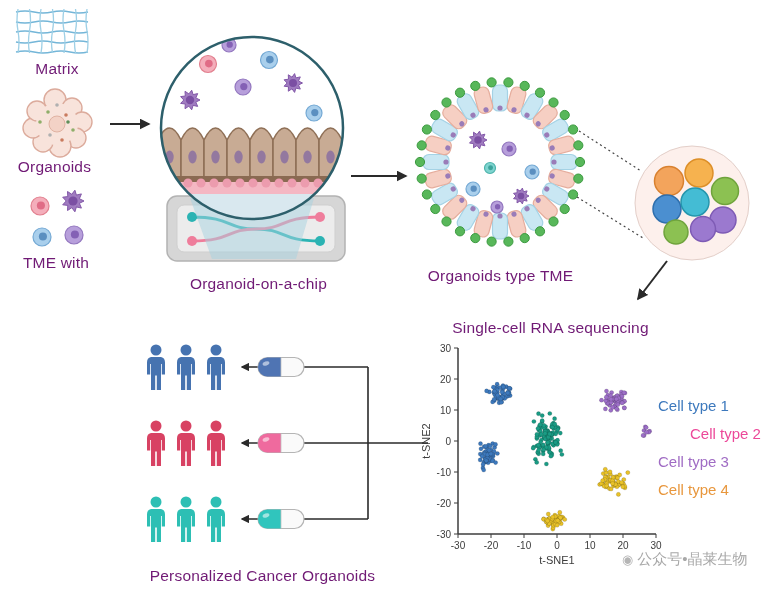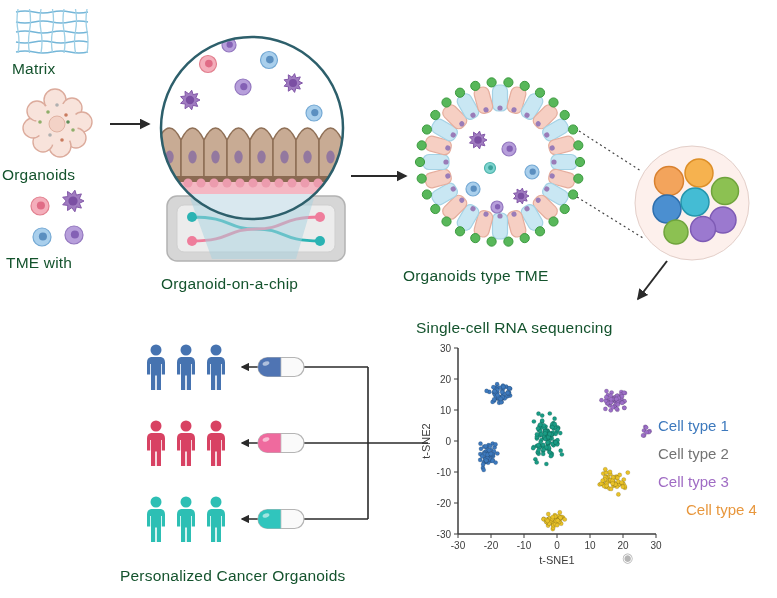--- a/index.html
+++ b/index.html
@@ -1,21 +1,21 @@
 <!DOCTYPE html>
 <html><head>
 <meta charset="utf-8">
 <style>
   *{margin:0;padding:0;box-sizing:border-box}
   html,body{width:777px;height:598px}
   body{position:relative;background:#ffffff;font-family:"Liberation Sans",sans-serif;overflow:hidden}
   #scene{position:absolute;left:0;top:0}
   #scene text{font-family:"Liberation Sans",sans-serif}
-  .lbl{position:absolute;text-align:left;font-size:15.5px;color:#14532d;letter-spacing:.2px;white-space:nowrap}
-  .legend{position:absolute;left:658px;top:417px}
+  .lbl{position:absolute;text-align:center;font-size:15.5px;color:#701a75;letter-spacing:.2px;white-space:nowrap}
+  .legend{position:absolute;left:658px;top:397px}
   .legend-item{font-size:15px;font-weight:500;margin-bottom:11px;white-space:nowrap}
   .watermark{position:absolute;left:622px;top:550px;width:155px;color:#a8a8a8;font-size:15px;font-weight:500;display:flex;align-items:center;gap:4px;white-space:nowrap}
   .wm-icon{font-size:13px;color:#b5b5b5}
 </style>
 </head>
 <body>
 
 <svg id="scene" width="777" height="598" viewBox="0 0 777 598">
   <defs>
     <marker id="arrow" viewBox="0 0 10 10" refX="8.5" refY="5" markerWidth="5.5" markerHeight="5.5" orient="auto">
@@ -798,29 +798,30 @@
         <path d="M8 13 h10 c2.8 0.6 4 2.5 4 5.5 v12 h-3.2 v-10.5 h-0.8 v26 h-4.2 v-14.5 h-1.6 v14.5 h-4.2 v-26 h-0.8 v10.5 h-3.2 v-12 c0 -3 1.2 -4.9 4 -5.5 z"></path>
       </g>
       <g transform="translate(203 496)" fill="#2dbfb4">
         <circle cx="13" cy="6" r="5.5"></circle>
         <path d="M8 13 h10 c2.8 0.6 4 2.5 4 5.5 v12 h-3.2 v-10.5 h-0.8 v26 h-4.2 v-14.5 h-1.6 v14.5 h-4.2 v-26 h-0.8 v10.5 h-3.2 v-12 c0 -3 1.2 -4.9 4 -5.5 z"></path>
       </g>
     </g>
 </svg>
 
 <div class="lbl" style="left:12px;top:60px;width:90px">Matrix</div>
-<div class="lbl" style="left:2px;top:166px;width:105px">Organoids</div>
+<div class="lbl" style="left:2px;top:158px;width:105px">Organoids</div>
 <div class="lbl" style="left:6px;top:254px;width:100px">TME with</div>
 <div class="lbl" style="left:161px;top:275px;width:195px">Organoid-on-a-chip</div>
 <div class="lbl" style="left:403px;top:267px;width:195px">Organoids type TME</div>
-<div class="lbl" style="left:416px;top:319px;width:245px">Single-cell RNA sequencing</div>
+<div class="lbl" style="left:428px;top:319px;width:245px">Single-cell RNA sequencing</div>
 <div class="lbl" style="left:120px;top:567px;width:285px">Personalized Cancer Organoids</div>
 
 <div class="legend" id="legend">
     <div class="legend-item" style="color: rgb(61, 121, 189);">Cell type 1</div>
-    <div class="legend-item" style="color: #737373;">Cell type 2</div>
+    <div class="legend-item" style="color: #ec4899; margin-left: 32px;">Cell type 2</div>
     <div class="legend-item" style="color: rgb(160, 108, 196);">Cell type 3</div>
-    <div class="legend-item" style="color: rgb(232, 151, 61); margin-left: 28px;">Cell type 4</div>
+    <div class="legend-item" style="color: rgb(232, 151, 61);">Cell type 4</div>
   </div>
 
 <div class="watermark">
   <span class="wm-icon">◉</span>
+  <span>公众号•晶莱生物</span>
 </div>
 
 </body></html>

